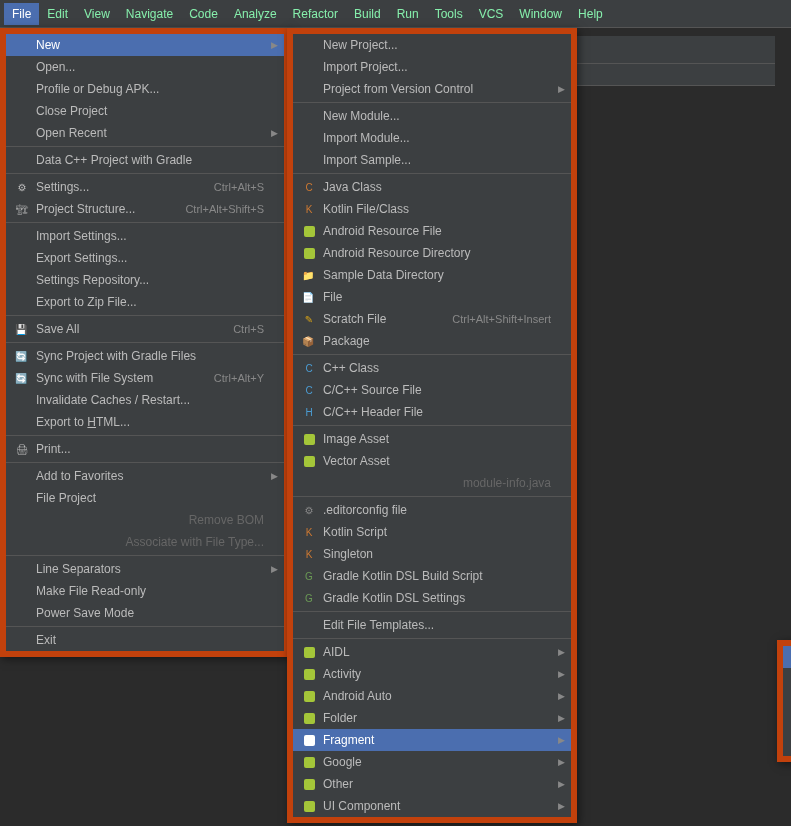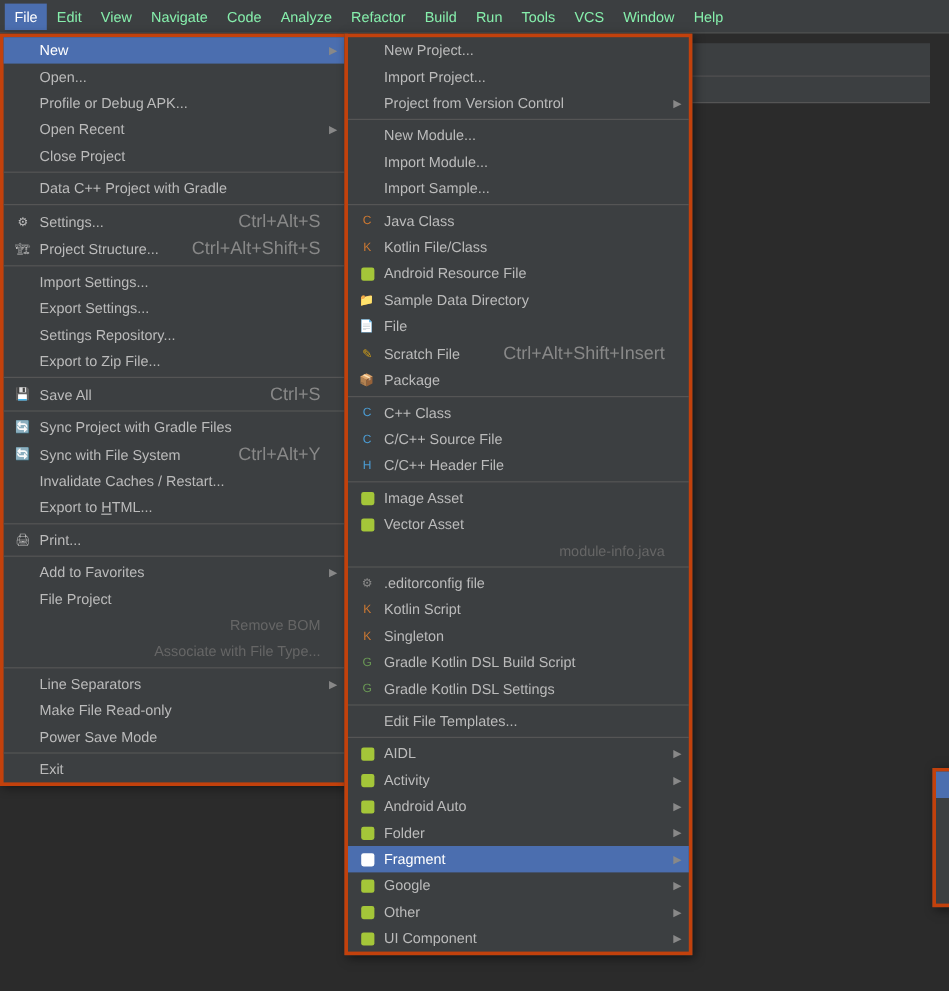--- a/index.html
+++ b/index.html
@@ -70,42 +70,42 @@
     .code-line { white-space: pre; }
     .kw { color: #cc7832; }
     .fn { color: #ffc66d; }
     .cl { color: #a9b7c6; }
     .on-fn { color: #ffc66d; }
 
     
     .dropdown {
       position: absolute;
       background: #3c3f41;
-      border: 3px solid #c2410c;
+      border: 6px solid #c2410c;
       min-width: 200px;
       z-index: 100;
       box-shadow: 2px 2px 8px rgba(0,0,0,0.5);
     }
     .dropdown-item {
       display: flex;
       align-items: center;
       padding: 3px 20px 3px 8px;
       cursor: pointer;
       color: #bbbbbb;
       font-size: 12px;
       white-space: nowrap;
       position: relative;
     }
     .dropdown-item.active { background: #4b6eaf; color: #fff; }
     .dropdown-item.disabled { color: #666; cursor: default; justify-content: space-between; }
     .dropdown-item.separator { height: 1px; background: #555; padding: 0; margin: 2px 0; }
     .dropdown-item .shortcut {
       margin-left: auto;
       color: #888;
-      font-size: 15px;
+      font-size: 11px;
       padding-left: 20px;
     }
     .dropdown-item .item-icon {
       width: 16px;
       height: 16px;
       margin-right: 6px;
       display: inline-flex;
       align-items: center;
       justify-content: center;
       flex-shrink: 0;
@@ -208,27 +208,27 @@
     <span>New</span>
   </div>
   <div class="dropdown-item">
     <span class="item-icon"></span>
     <span>Open...</span>
   </div>
   <div class="dropdown-item">
     <span class="item-icon"></span>
     <span>Profile or Debug APK...</span>
   </div>
+  <div class="dropdown-item">
+    <span class="item-icon"></span>
+    <span>Close Project</span>
+  </div>
   <div class="dropdown-item submenu-arrow">
     <span class="item-icon"></span>
     <span>Open Recent</span>
-  </div>
-  <div class="dropdown-item">
-    <span class="item-icon"></span>
-    <span>Close Project</span>
   </div>
   <div class="dropdown-item separator"></div>
   <div class="dropdown-item">
     <span class="item-icon"></span>
     <span>Data C++ Project with Gradle</span>
   </div>
   <div class="dropdown-item separator"></div>
   <div class="dropdown-item">
     <span class="item-icon">⚙</span>
     <span>Settings...</span>
@@ -357,20 +357,26 @@
     <span class="item-icon icon-orange">K</span>
     <span>Kotlin File/Class</span>
   </div>
   <div class="dropdown-item">
     <span class="item-icon">
         <span class="icon-robot" style="width:11px;height:11px;"></span>
       </span>
     <span>Android Resource File</span>
   </div>
   <div class="dropdown-item">
+    <span class="item-icon">
+        <span class="icon-robot" style="width:11px;height:11px;"></span>
+      </span>
+    <span>Android Resource Directory</span>
+  </div>
+  <div class="dropdown-item">
     <span class="item-icon icon-gray">📁</span>
     <span>Sample Data Directory</span>
   </div>
   <div class="dropdown-item">
     <span class="item-icon">📄</span>
     <span>File</span>
   </div>
   <div class="dropdown-item">
     <span class="item-icon icon-yellow">✎</span>
     <span>Scratch File</span>

